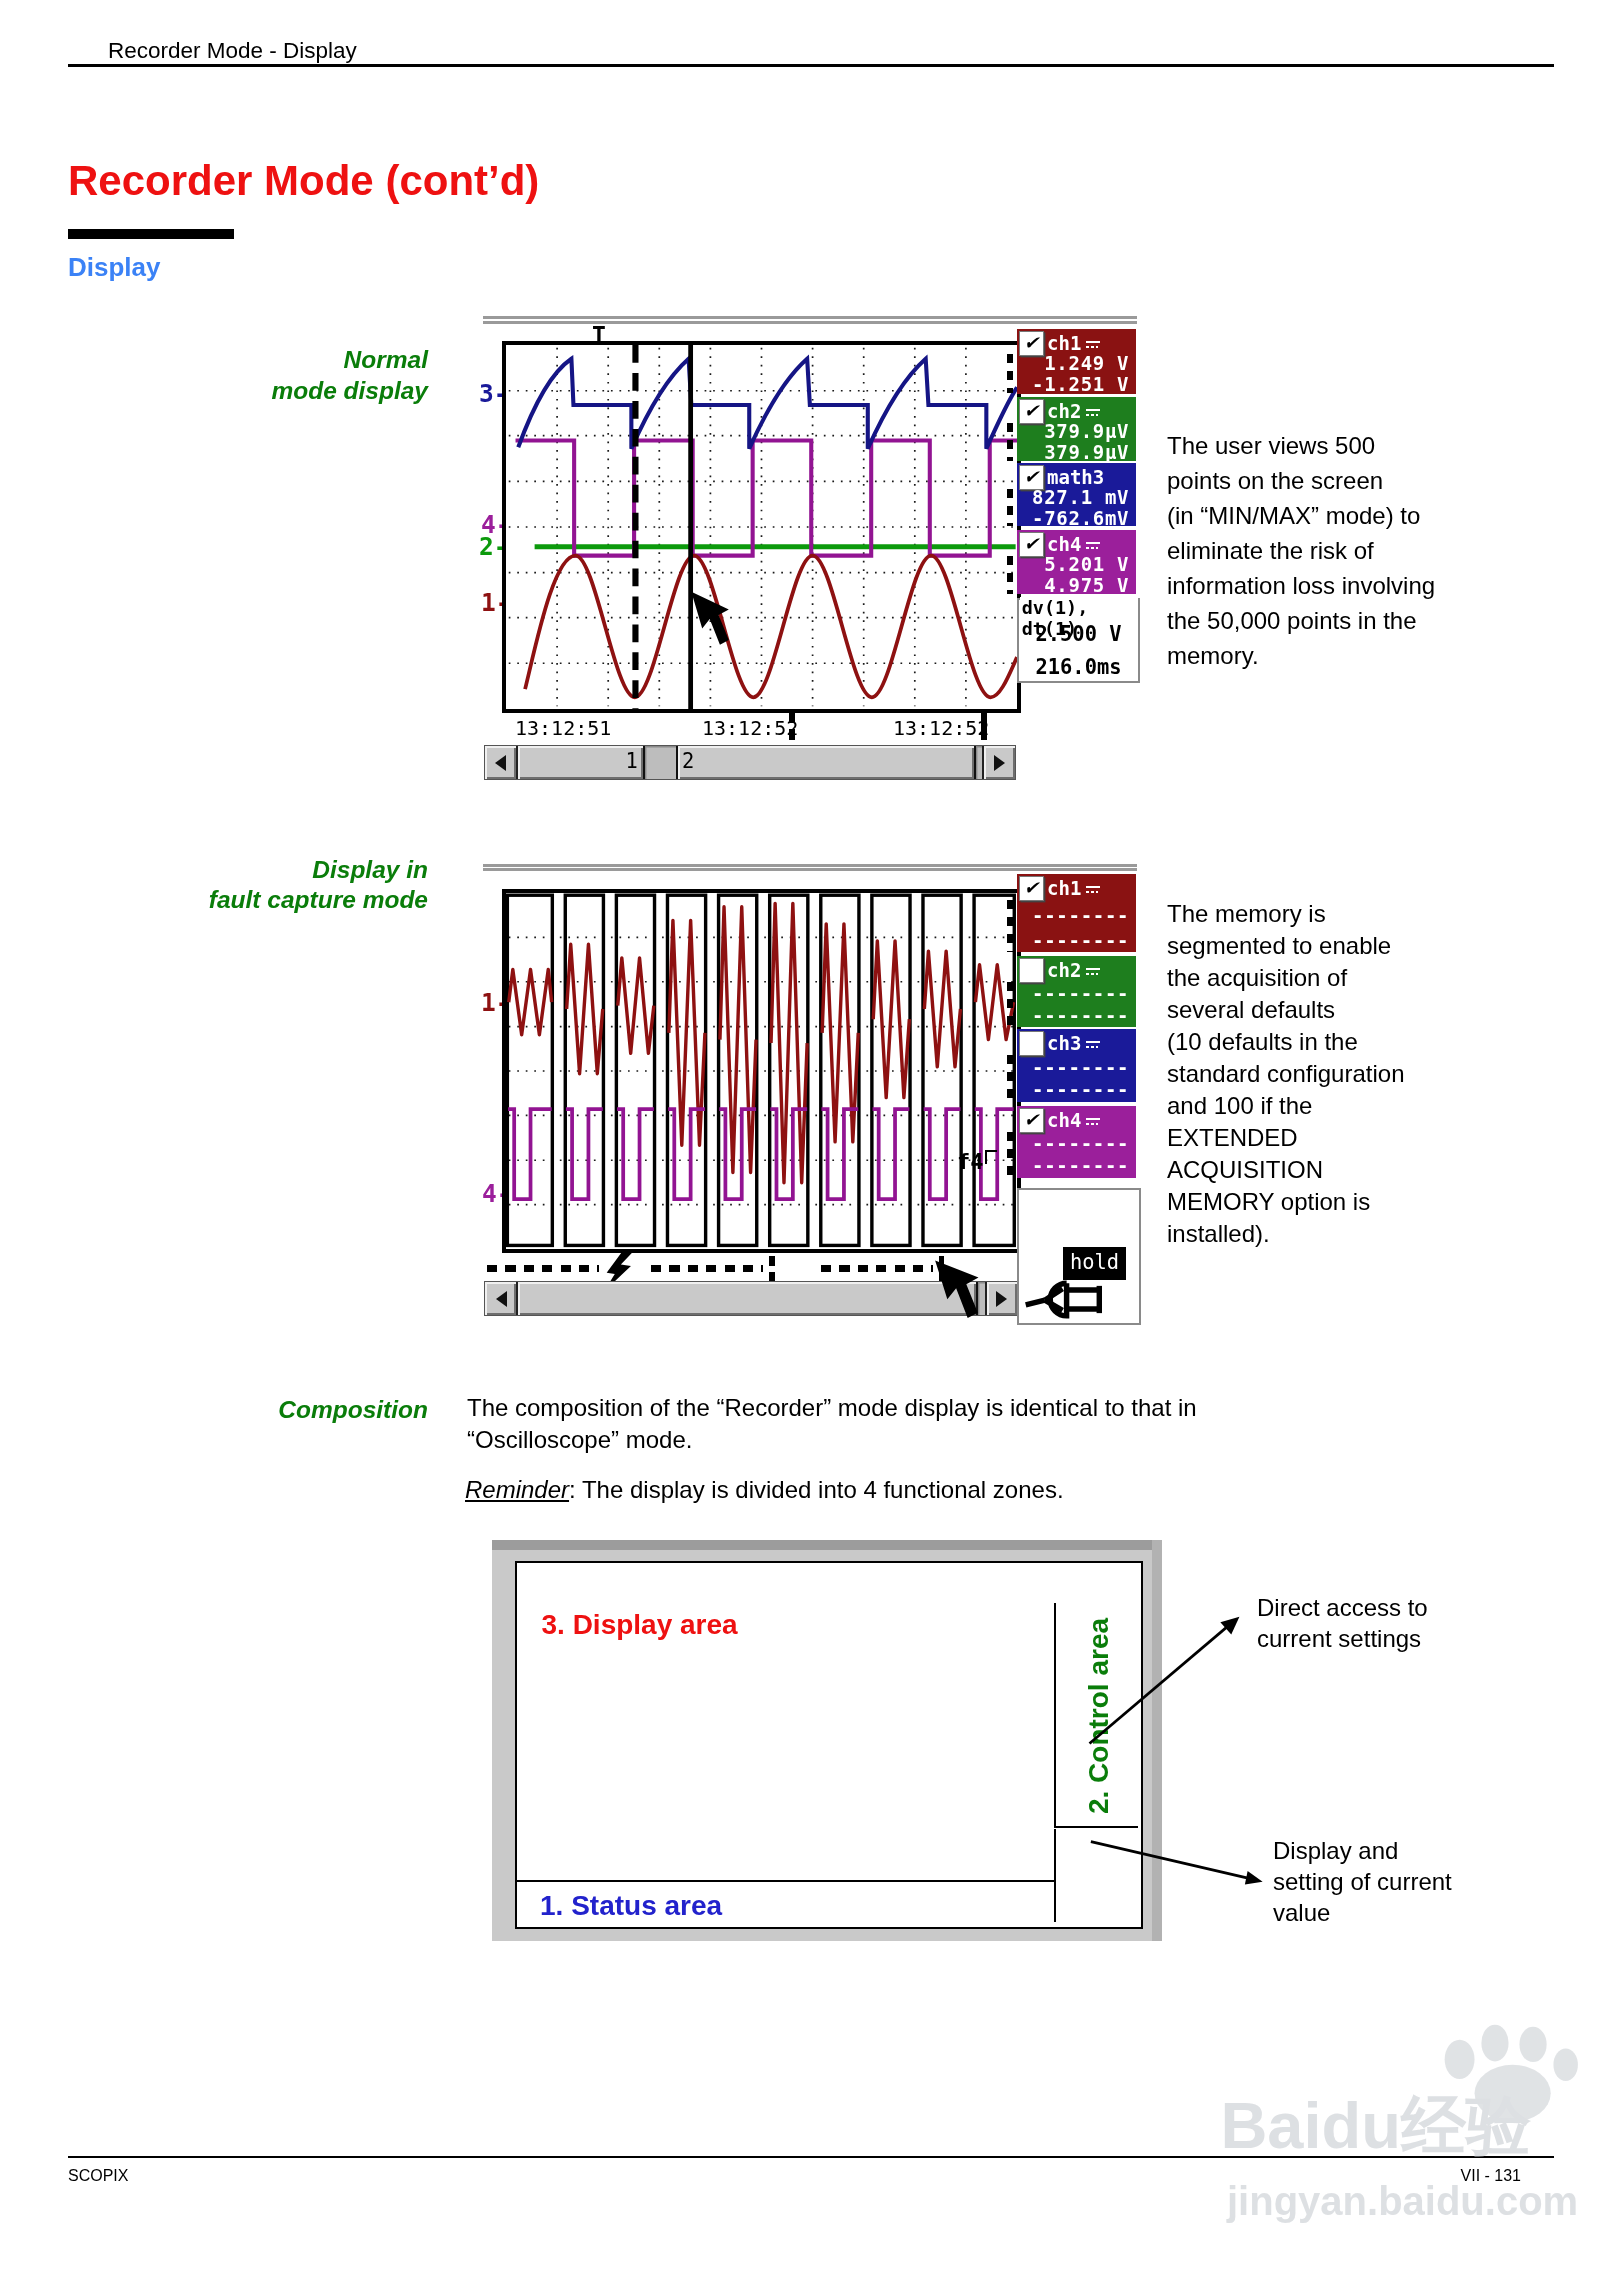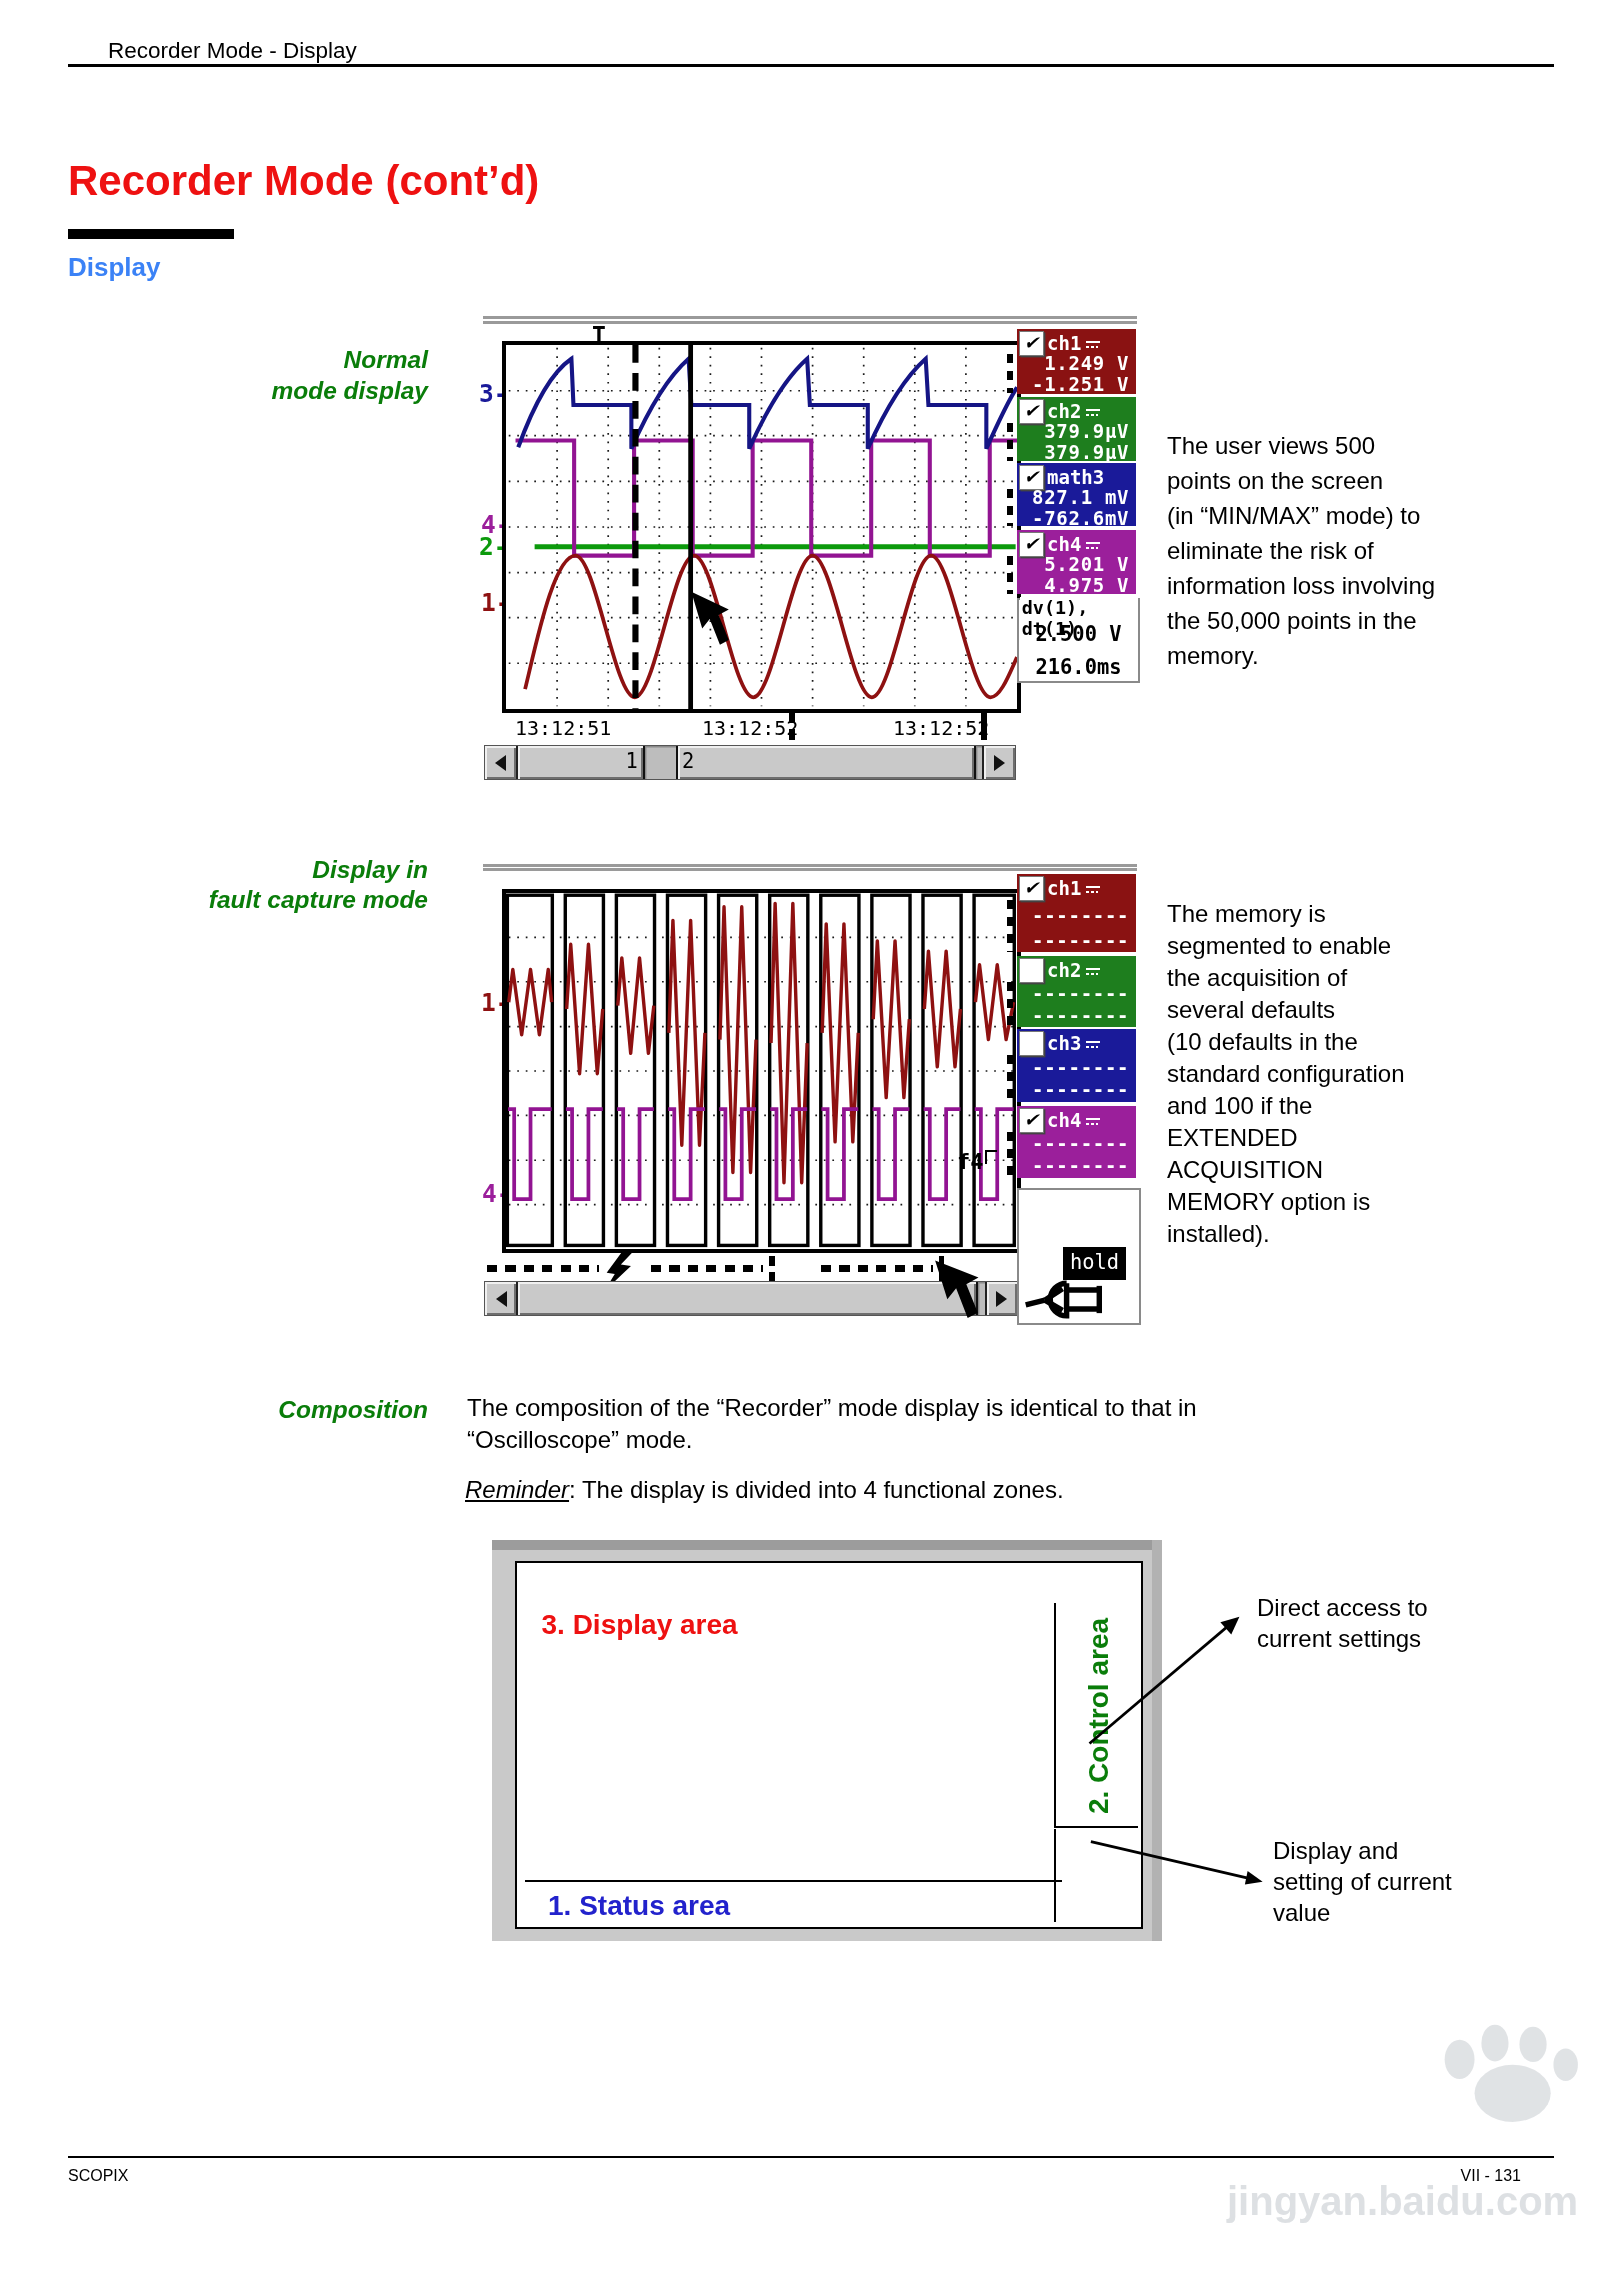--- a/index.html
+++ b/index.html
@@ -343,21 +343,21 @@
 <div class="abs diag-inner">
 
   <span class="dlabel abs" style="left:24.5px;top:46px;color:#ee1111;">3. Display area</span>
 
   <div class="abs" style="left:537px;top:40px;width:82px;height:223px;border-left:2.7px solid #000;border-bottom:2.7px solid #000;">
     <span class="dlabel" style="position:absolute;left:-70px;top:97px;width:225px;text-align:center;color:#0a7d0a;transform:rotate(-90deg);transform-origin:center;">2. Control area</span>
   </div>
 
   <div class="abs" style="left:537px;top:266px;width:82px;height:93px;border-left:2.7px solid #000;"></div>
 
-  <div class="abs" style="left:8px;top:317px;width:537px;height:42px;border-top:2.7px solid #000;">
+  <div class="abs" style="left:0;top:317px;width:537px;height:42px;border-top:2.7px solid #000;">
     <span class="dlabel abs" style="left:23px;top:8.2px;color:#2222cc;">1. Status area</span>
   </div>
 </div>
 
 <svg class="abs" style="left:1050px;top:1588px;" width="477" height="341" viewBox="0 0 700 500">
   <line x1="58" y1="228" x2="262" y2="55" class="arrowline"></line>
   <polygon points="278,42 266,68 250,50" fill="#000"></polygon>
   <line x1="60" y1="372" x2="292" y2="426" class="arrowline"></line>
   <polygon points="312,431 286,435 290,415" fill="#000"></polygon>
 </svg>
@@ -375,15 +375,16 @@
 <div class="abs" style="left:1200px;top:2017px;width:409px;height:239px;opacity:0.5;">
   <svg class="abs" style="left:232px;top:6.8px;" width="164" height="102" viewBox="0 0 240 150">
     <g fill="#c3c8cd">
       <ellipse cx="40" cy="52" rx="22" ry="29"></ellipse>
       <ellipse cx="92" cy="28" rx="20" ry="27"></ellipse>
       <ellipse cx="148" cy="30" rx="20" ry="26"></ellipse>
       <ellipse cx="196" cy="60" rx="18" ry="24"></ellipse>
       <ellipse cx="118" cy="102" rx="56" ry="42"></ellipse>
     </g>
   </svg>
+  <div class="abs wm" style="left:20.4px;top:65px;font-size:65px;">Baidu经验</div>
   <div class="abs wm" style="left:27px;top:162px;font-size:40px;">jingyan.baidu.com</div>
 </div>
 
 
 </body></html>

